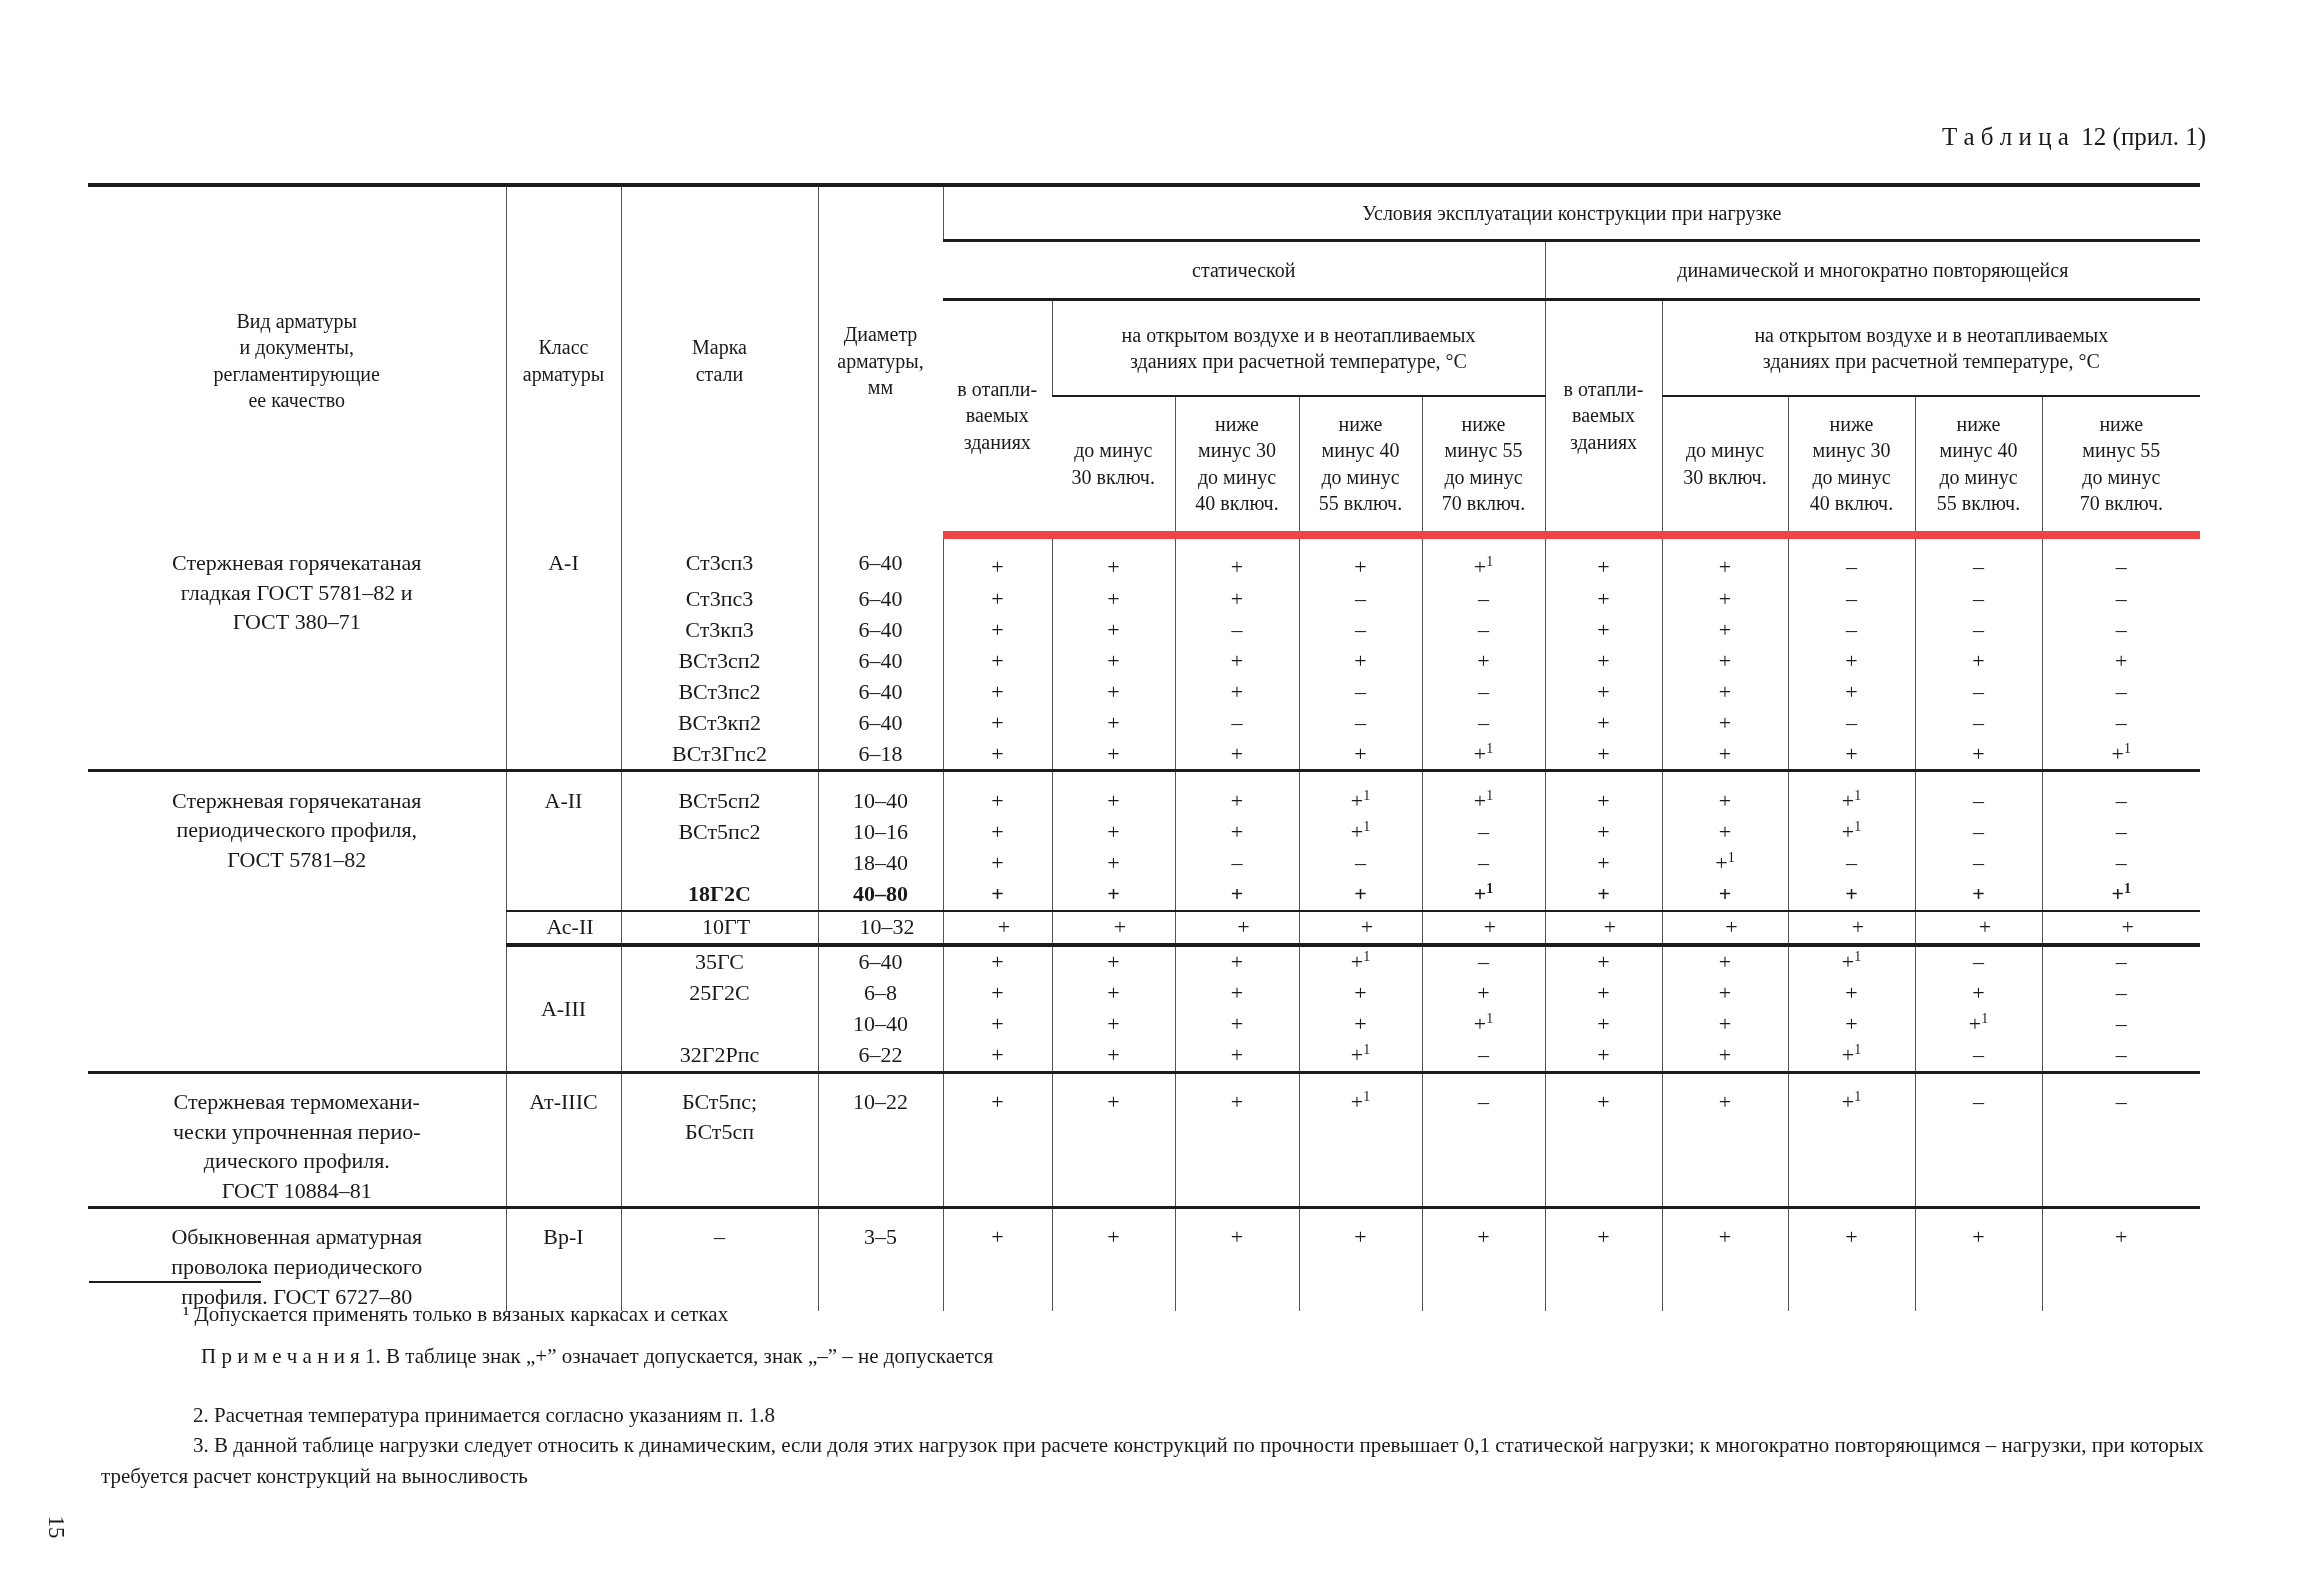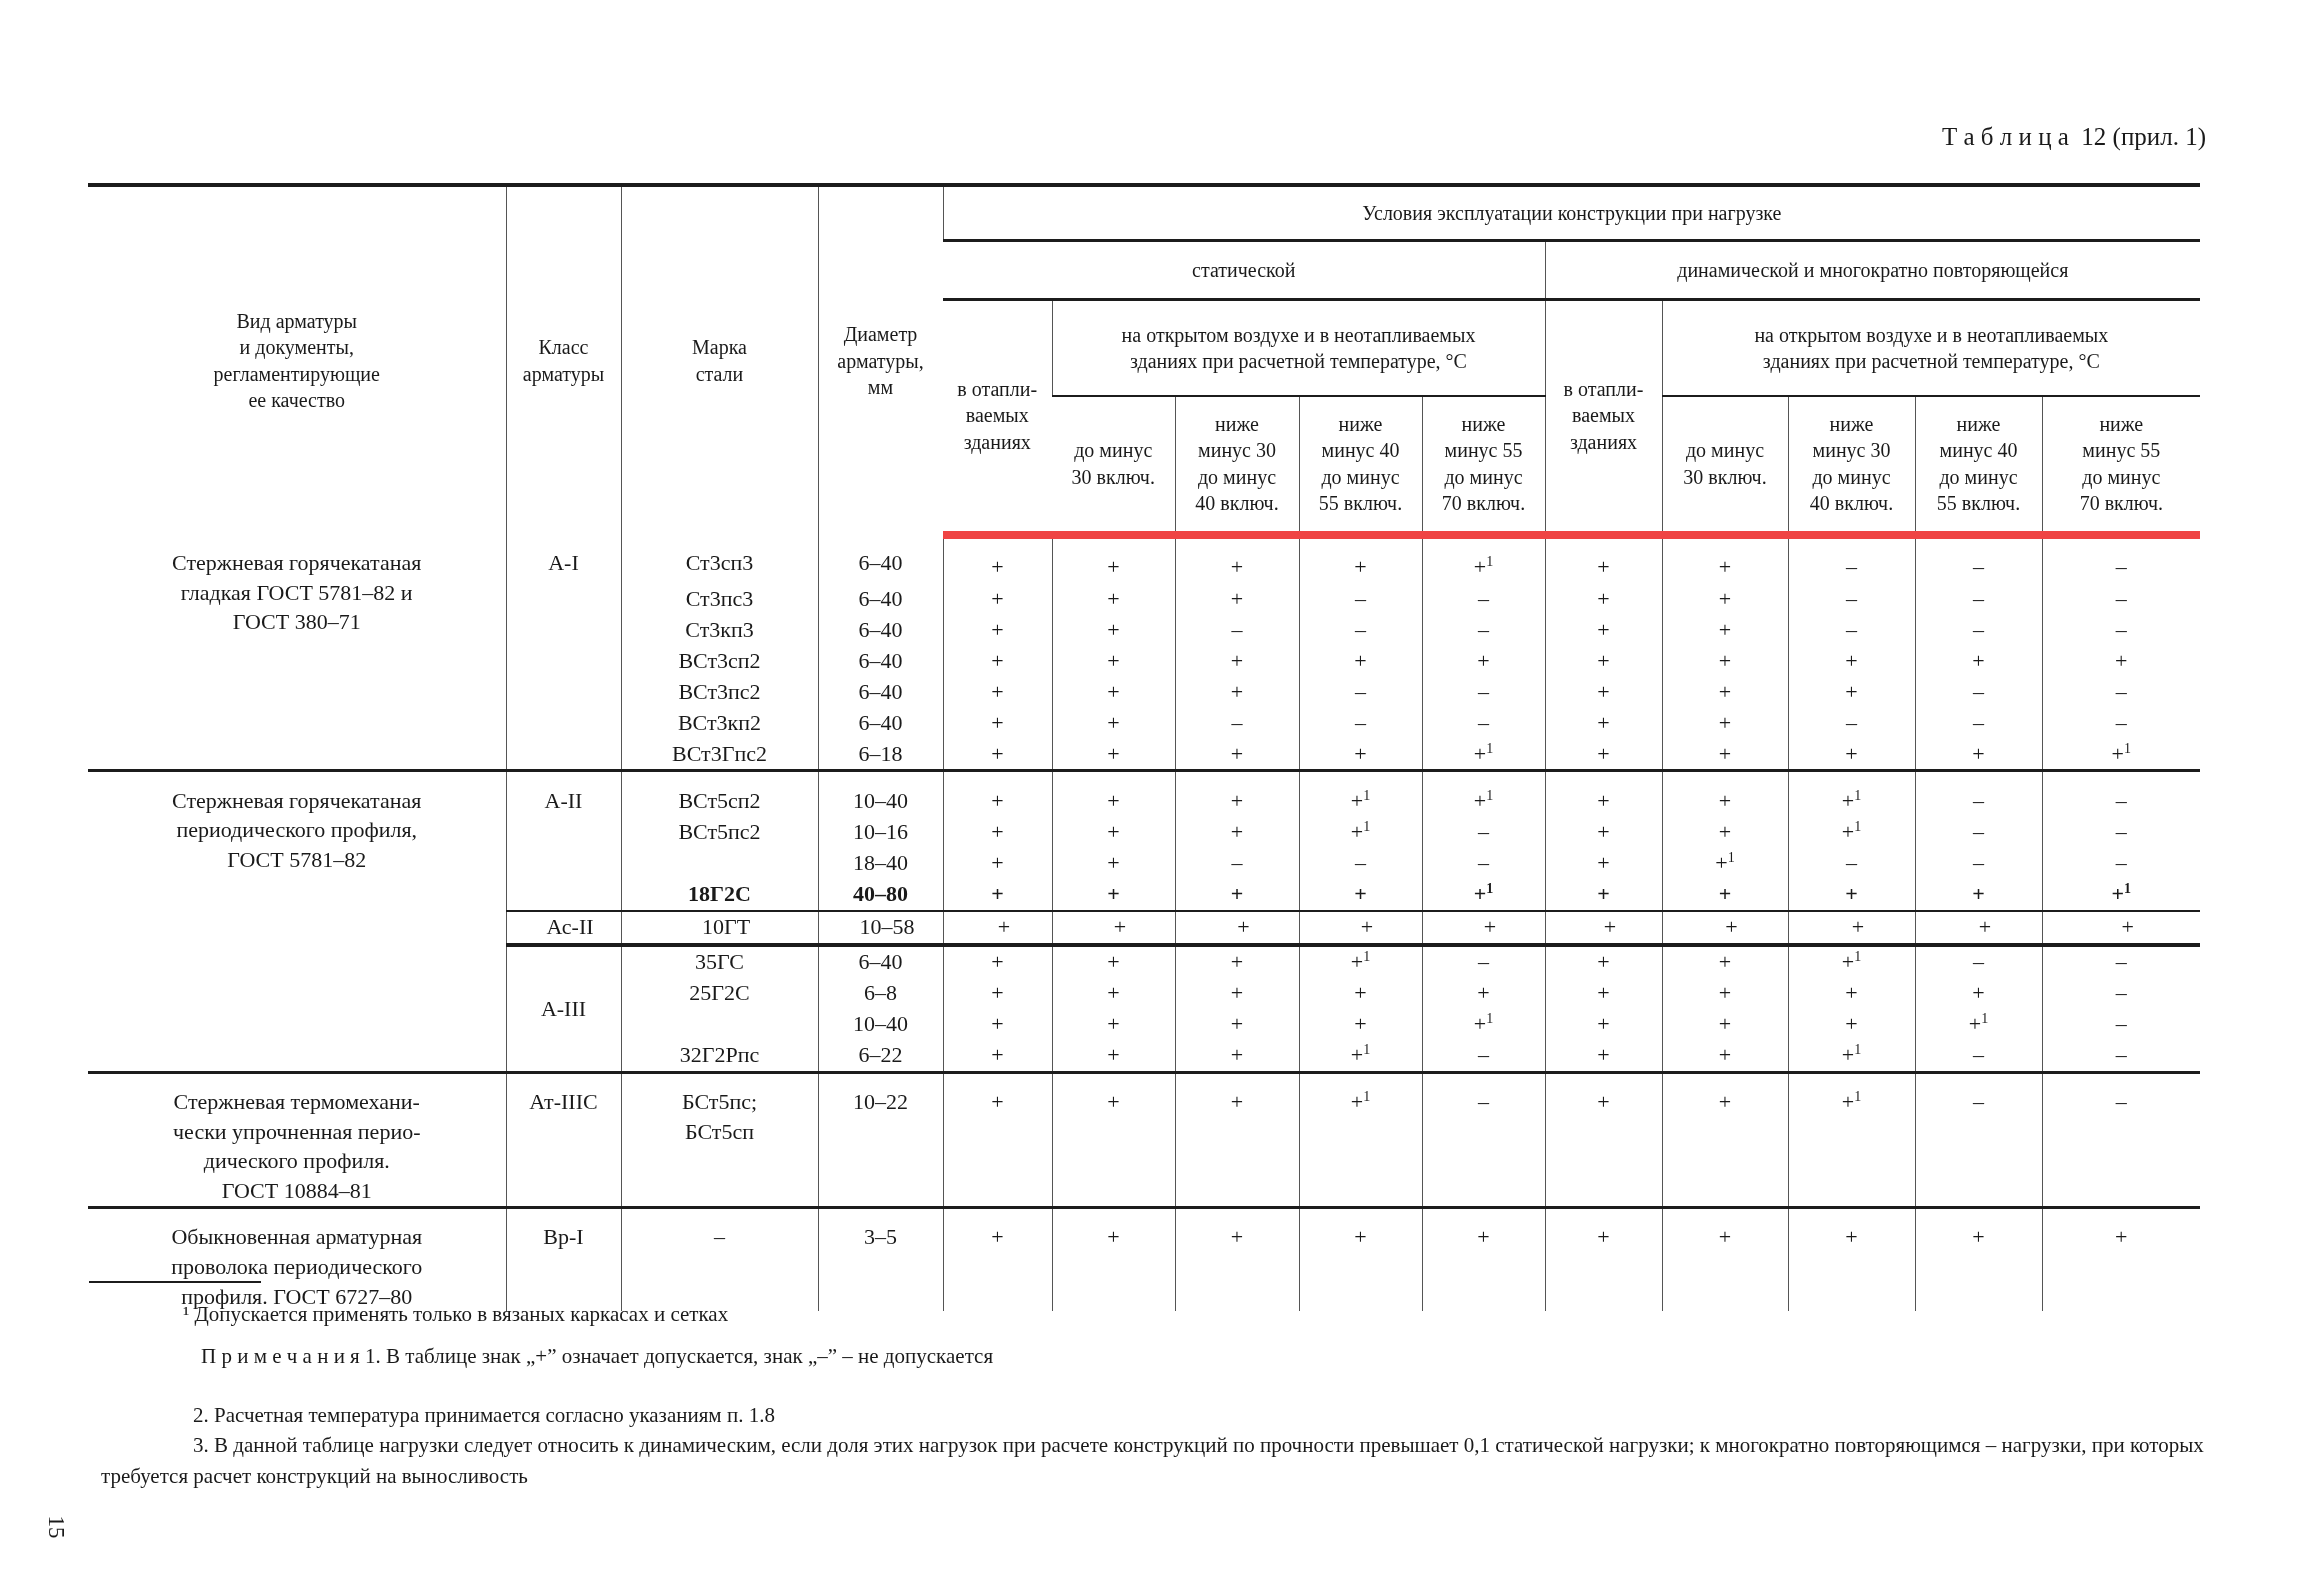--- a/index.html
+++ b/index.html
@@ -319,21 +319,21 @@
         <td class="mark">+<sup>1</sup></td>
         <td class="mark">+</td>
         <td class="mark">+</td>
         <td class="mark">+</td>
         <td class="mark">+</td>
         <td class="mark">+<sup>1</sup></td>
       </tr>
       <tr class="sub-end-thick">
         <td class="cls csep-thick" rowspan="1">Ас-II</td>
         <td class="steel">10ГТ</td>
-        <td class="dia">10–58</td>
+        <td class="dia">10–32</td>
         <td class="mark">+</td>
         <td class="mark">+</td>
         <td class="mark">+</td>
         <td class="mark">+</td>
         <td class="mark">+</td>
         <td class="mark">+</td>
         <td class="mark">+</td>
         <td class="mark">+</td>
         <td class="mark">+</td>
         <td class="mark">+</td>

